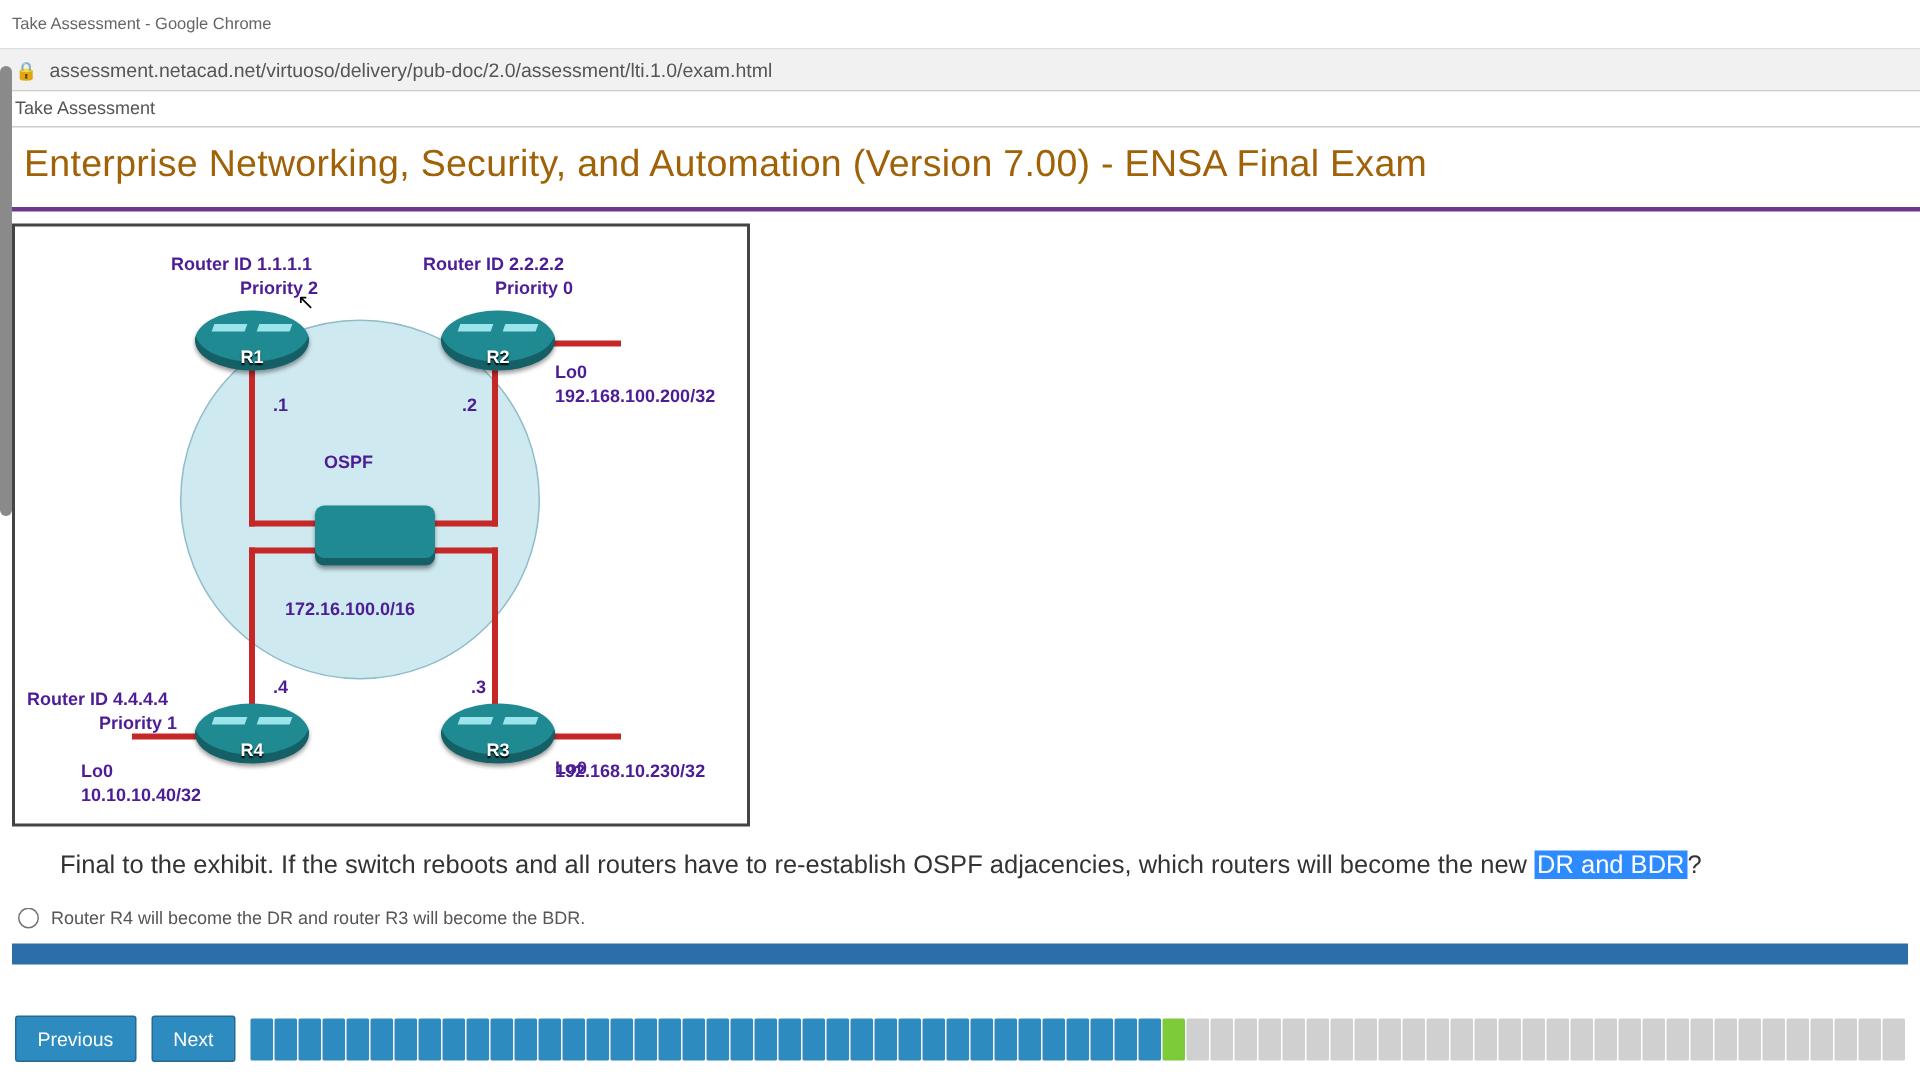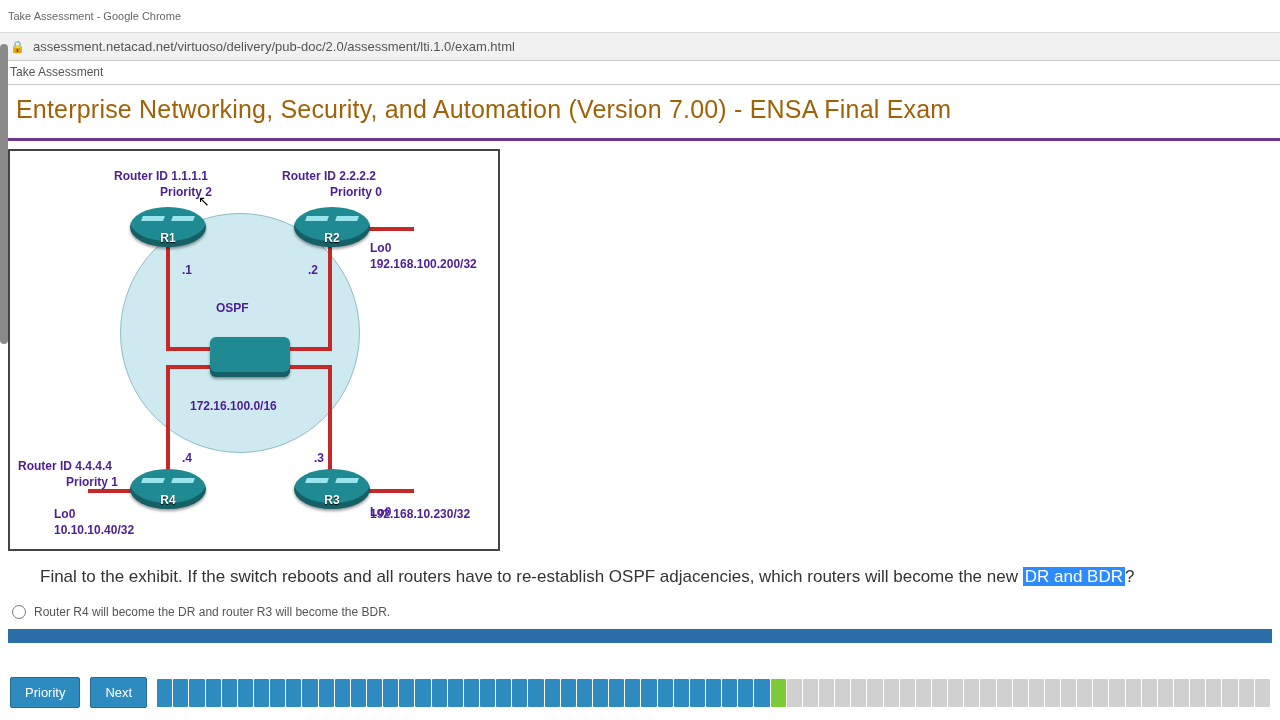--- a/index.html
+++ b/index.html
@@ -122,21 +122,21 @@
 </div>
 
 <div class="answer-row">
   <input type="radio" style="">
   <span>Router R4 will become the DR and router R3 will become the BDR.</span>
 </div>
 
 <div class="dark-strip"></div>
 
 <div class="footer">
-  <button class="btn">Priority</button>
+  <button class="btn">Previous</button>
   <button class="btn">Next</button>
   <div class="progress" id="progress">
       <div class="tick"></div>
       <div class="tick"></div>
       <div class="tick"></div>
       <div class="tick"></div>
       <div class="tick"></div>
       <div class="tick"></div>
       <div class="tick"></div>
       <div class="tick"></div>

